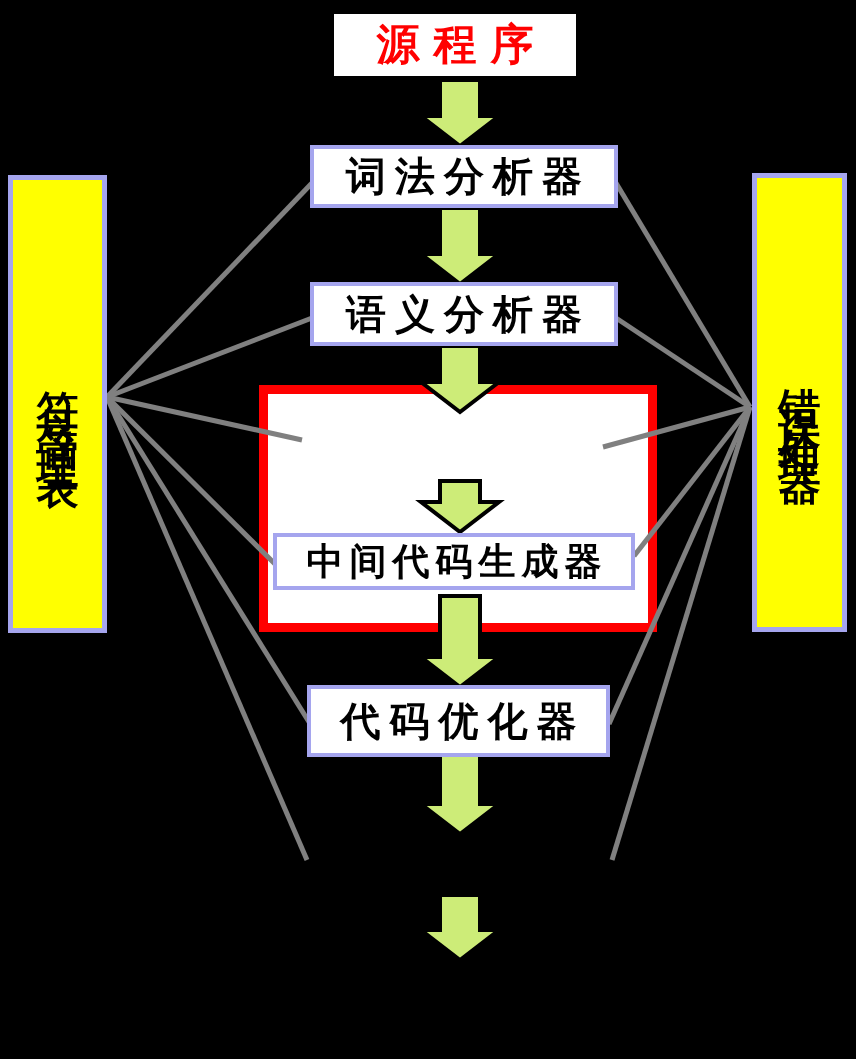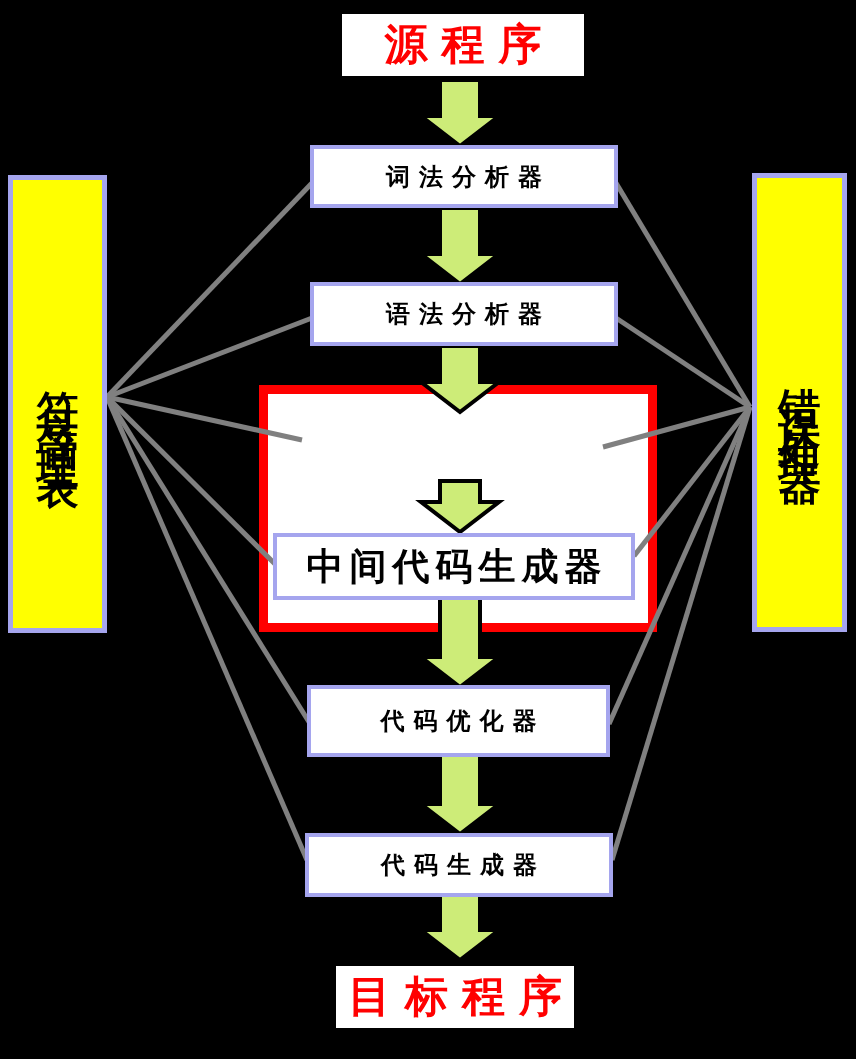--- a/index.html
+++ b/index.html
@@ -18,21 +18,21 @@
     display: flex;
     align-items: center;
     justify-content: center;
     background: #ffffff;
     z-index: 3;
     white-space: nowrap;
   }
   .node {
     border: 4px solid #a5a5ee;
     color: #000000;
-    font-size: 24px;
+    font-size: 40px;
     letter-spacing: 9px;
     text-indent: 9px;
   }
   .node.wide {
     font-size: 37px;
     letter-spacing: 6px;
     text-indent: 6px;
   }
   .terminal {
     border: 4px solid #000000;
@@ -59,25 +59,25 @@
     background: #ffffff;
     border: 9px solid #ff0000;
     z-index: 1;
   }
   svg.wires {
     position: absolute;
     left: 0; top: 0;
     width: 856px; height: 1059px;
     z-index: 2;
   }
-  #source-box  { left: 338px; top: 10px;  width: 250px; height: 70px; }
+  #source-box  { left: 330px; top: 10px;  width: 250px; height: 70px; }
   #node-0      { left: 310px; top: 145px; width: 308px; height: 63px; }
   #node-1      { left: 310px; top: 282px; width: 308px; height: 64px; }
   #node-2      { left: 300px; top: 408px; width: 305px; height: 75px; }
-  #node-3      { left: 273px; top: 533px; width: 362px; height: 67px; }
+  #node-3      { left: 273px; top: 533px; width: 362px; height: 57px; }
   #node-4      { left: 307px; top: 685px; width: 303px; height: 72px; font-family: Liberation Mono, monospace; }
   #node-5      { left: 305px; top: 833px; width: 308px; height: 64px; }
   #target-box  { left: 332px; top: 962px; width: 246px; height: 70px; }
   #panel-left  { left: 8px;   top: 175px; width: 99px;  height: 458px; }
   #panel-right { left: 752px; top: 173px; width: 95px;  height: 459px; }
   .arrow { fill: #cdec78; stroke: #000000; stroke-width: 4; stroke-linejoin: miter; }
   .wire  { stroke: #808080; stroke-width: 5; }
 </style>
 </head>
 <body>
@@ -111,30 +111,28 @@
       <path class="arrow" d="M 440,596 L 480,596 L 480,657 L 499,657 L 460,687 L 421,657 L 440,657 Z"></path>
       <path class="arrow" d="M 440,755 L 480,755 L 480,804 L 499,804 L 460,834 L 421,804 L 440,804 Z"></path>
       <path class="arrow" d="M 440,895 L 480,895 L 480,930 L 499,930 L 460,960 L 421,930 L 440,930 Z"></path>
     </g>
   </svg>
 
   <div class="box terminal" id="source-box">源程序</div>
 
   <div class="box node" id="node-0">词法分析器</div>
 
-  <div class="box node" id="node-1">语法分析器</div>
+  <div class="box node" id="node-1">语义分析器</div>
 
 
   <div class="box node wide" id="node-3">中间代码生成器</div>
 
   <div class="box node" id="node-4">代码优化器</div>
 
-  <div class="box node" id="node-5">代码生成器</div>
 
-  <div class="box terminal" id="target-box">目标程序</div>
 
   <div class="box panel" id="panel-left">
     <span class="vtext">符号管理表</span>
   </div>
 
   <div class="box panel" id="panel-right">
     <span class="vtext">错误处理器</span>
   </div>
 
 </div>

